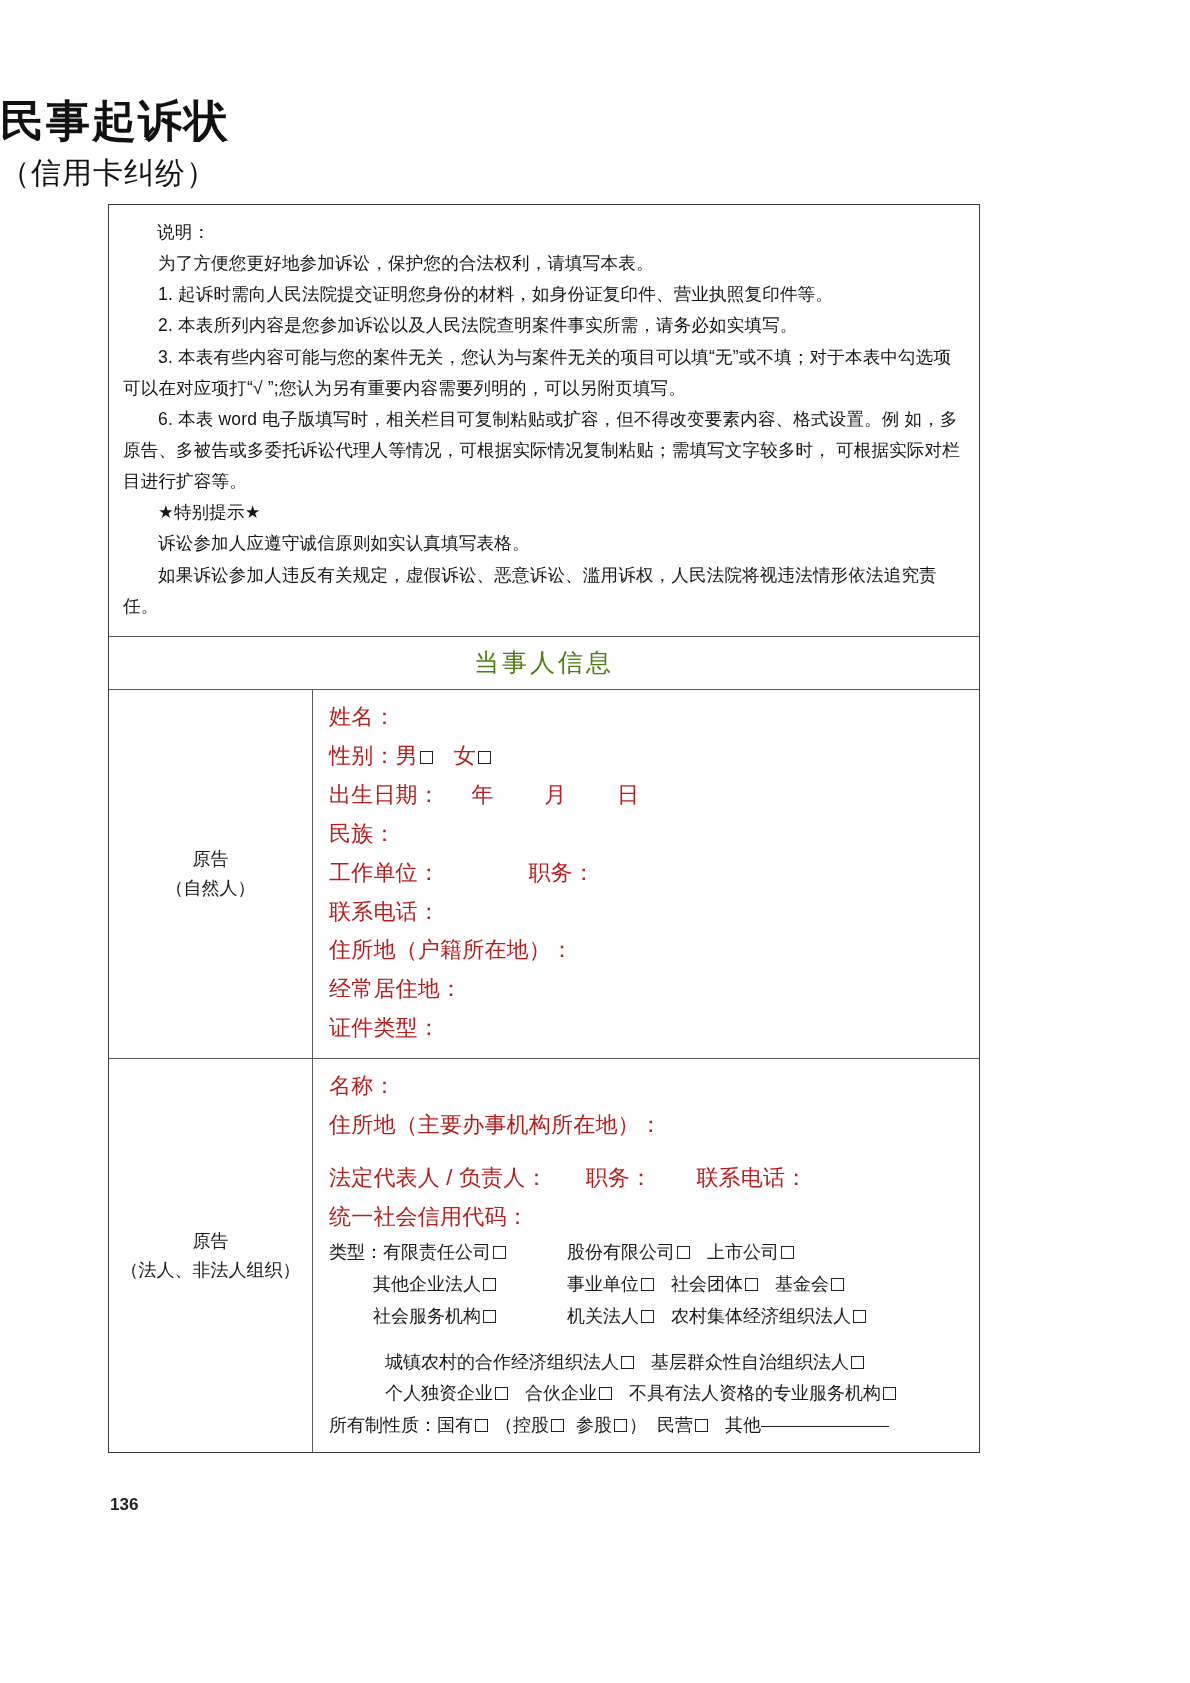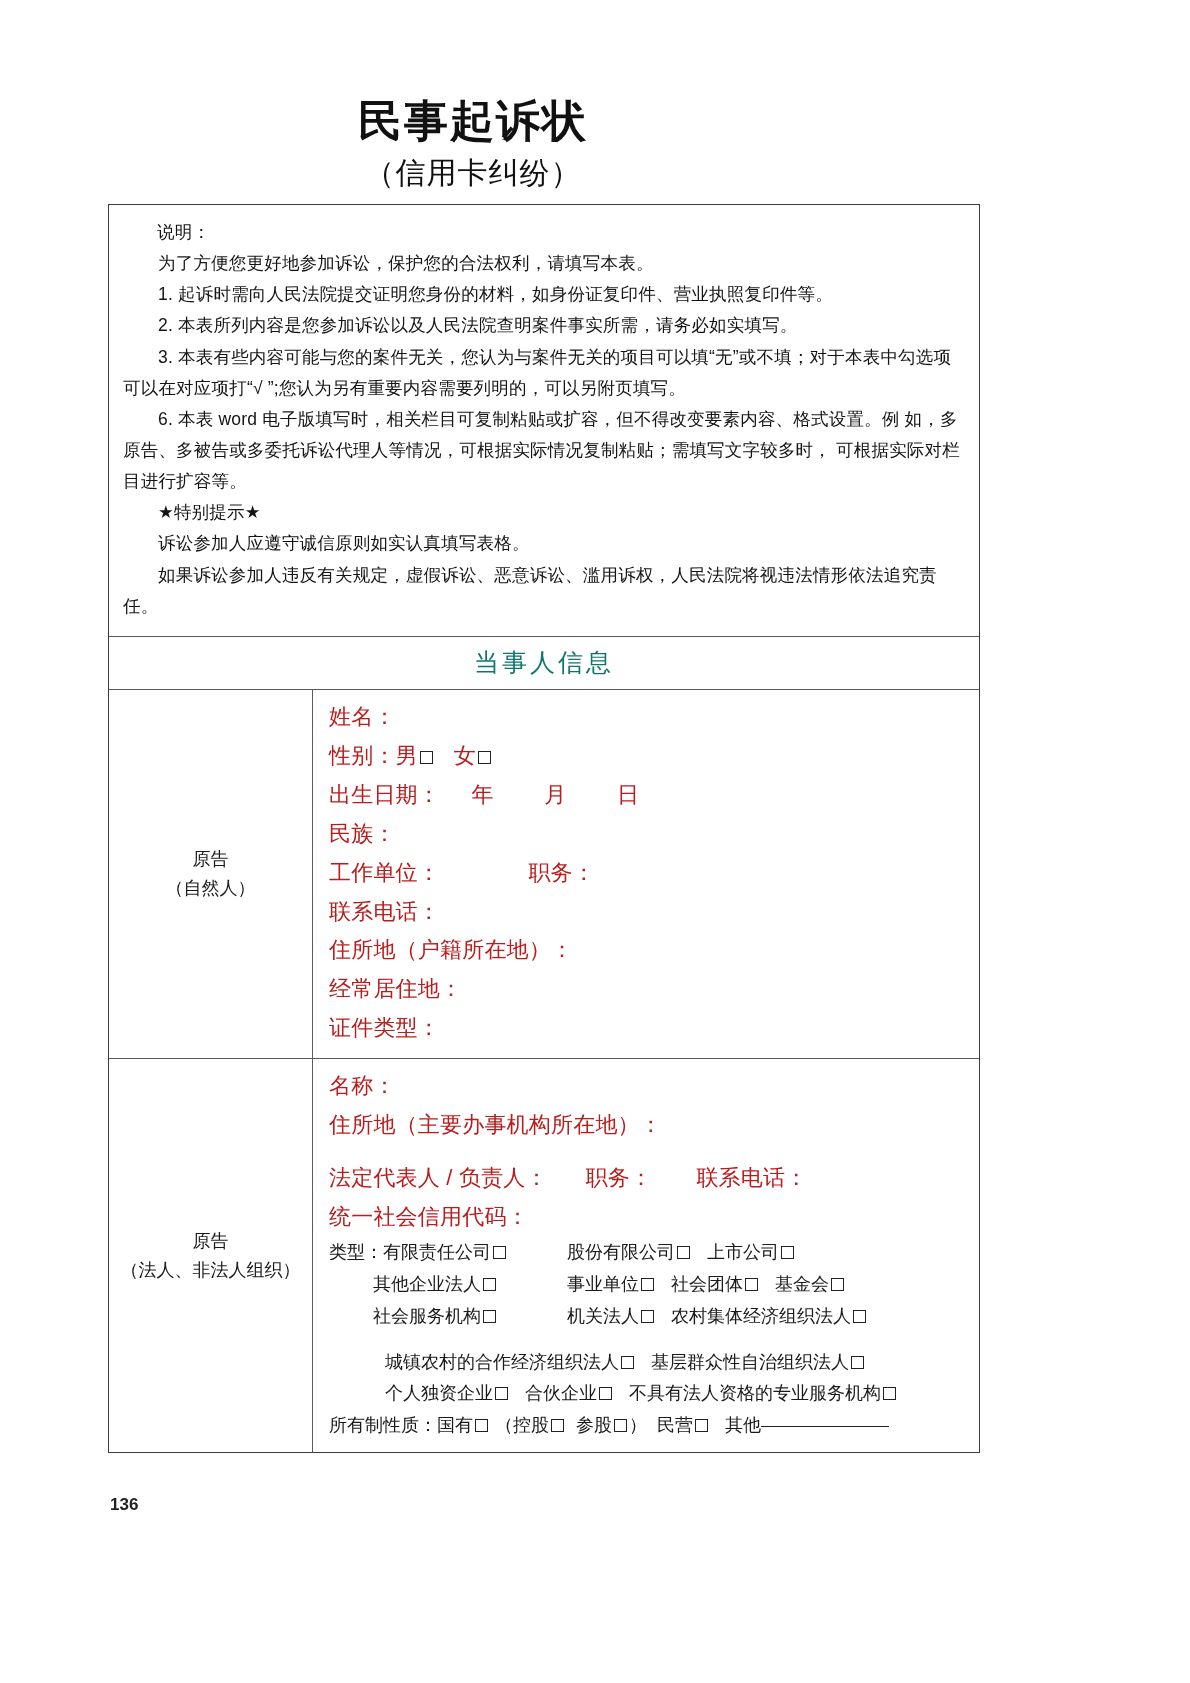--- a/index.html
+++ b/index.html
@@ -21,21 +21,20 @@
     height: 1683px;
     background: #fff;
   }
 
   
   .title-block {
     position: absolute;
     left: 0;
     top: 96px;
     width: 946px;
-    text-align: center;
   }
   .doc-title {
     font-size: 44px;
     font-weight: 700;
     letter-spacing: 2px;
     line-height: 1.15;
     color: #111;
   }
   .doc-subtitle {
     font-size: 30px;
@@ -77,21 +76,21 @@
   .ins-hang { text-indent: 2em; }
   .ins-plain { text-indent: 0; margin-left: 34px; }
 
   
   .cell-section-header {
     width: 100%;
     text-align: center;
     padding: 9px 0 10px 0;
     font-size: 25px;
     letter-spacing: 3px;
-    color: #0f766e;
+    color: #4d7c0f;
   }
 
   
   .cell-label {
     width: 204px;
     border-right: 1.2px solid #5a5a5a;
     display: flex;
     align-items: center;
     justify-content: center;
     text-align: center;

